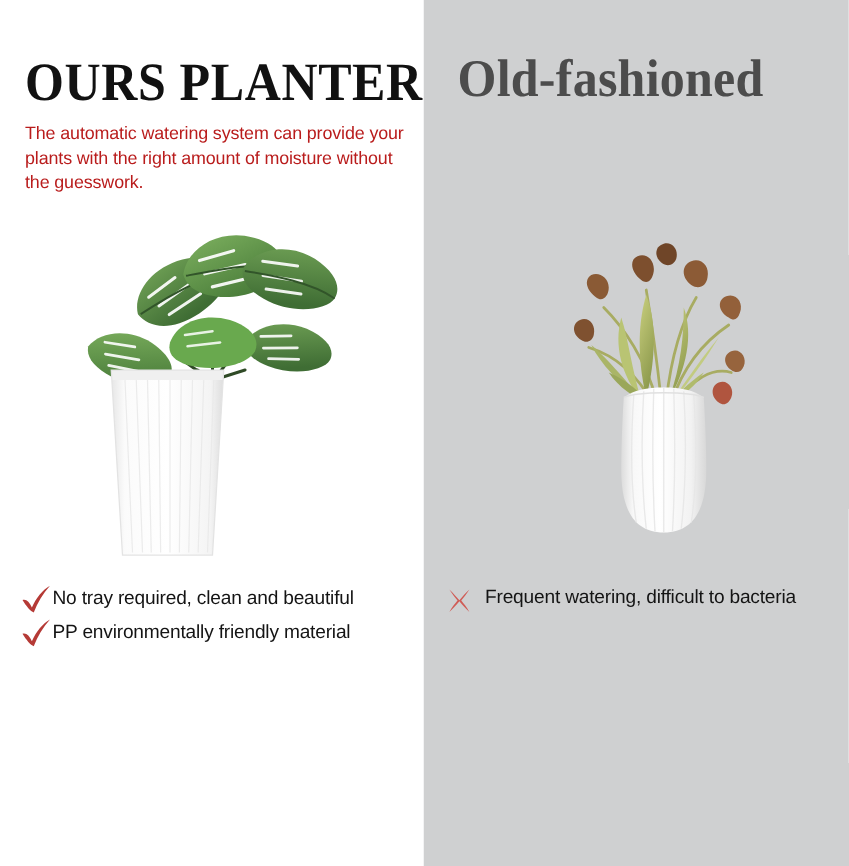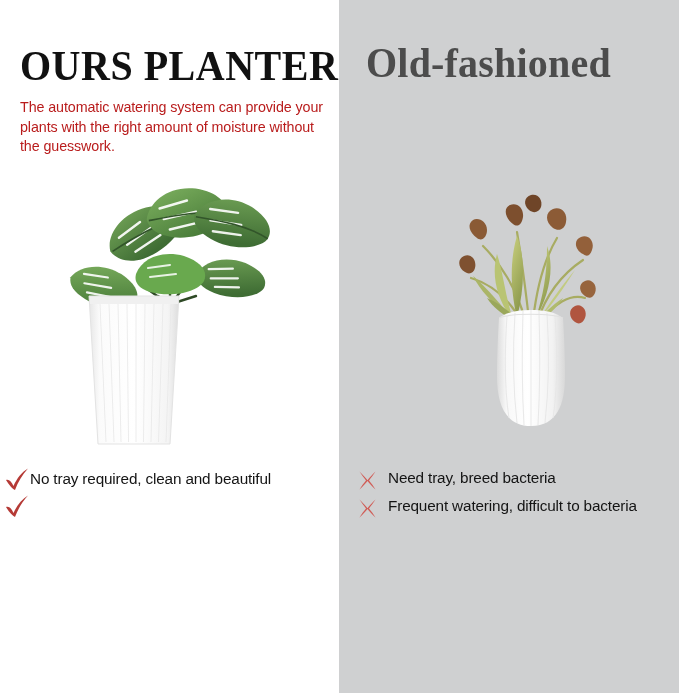--- a/index.html
+++ b/index.html
@@ -28,21 +28,21 @@
          font-size:14.3px;line-height:19.5px;color:#b91c1c;
          letter-spacing:-0.1px;}
 
   
   .art{position:absolute;}
   .art-left{left:40px;top:178px;width:260px;height:268px;}
   .art-right{left:425px;top:180px;width:215px;height:252px;}
 
   
   .list{position:absolute;margin:0;padding:0;list-style:none;}
-  .list-left{left:4px;top:468px;width:290px;}
+  .list-left{left:16px;top:468px;width:290px;}
   .list-right{left:354px;top:468px;width:300px;}
 
   .row{display:flex;align-items:flex-start;margin-bottom:3px;}
   .mark{flex:0 0 auto;display:block;}
   .mark-check{width:26px;height:26px;margin-top:-1px;margin-right:0px;}
   .mark-x{width:21px;height:21px;margin-top:2px;margin-right:10px;margin-left:3px;}
 
   .row-text{font-size:15.3px;line-height:19px;color:#141414;
             letter-spacing:-0.15px;}
   .list-left .row-text{margin-top:1px;}
@@ -170,20 +170,21 @@
       <li class="row">
         <svg class="mark mark-check" viewBox="0 0 26 26">
           <path d="M2 13 C5 12 7.5 14.5 9.5 19 C13 11 18 5 24 1.5 C18.5 7.5 14 15 11 23 C8.5 22 5 18 2 13 Z" fill="#b53a36"></path>
         </svg>
         <span class="row-text">No tray required, clean and beautiful</span>
       </li>
       <li class="row">
         <svg class="mark mark-check" viewBox="0 0 26 26">
           <path d="M2 13 C5 12 7.5 14.5 9.5 19 C13 11 18 5 24 1.5 C18.5 7.5 14 15 11 23 C8.5 22 5 18 2 13 Z" fill="#b53a36"></path>
         </svg>
+        <span class="row-text">PP environmentally friendly material</span>
       </li>
     </ul>
   </div>
 
   <div class="panel panel-right">
   </div>
 
   <h1 class="h-old">Old-fashioned</h1>
 
   <svg class="art art-right" viewBox="0 0 215 252">
@@ -244,23 +245,17 @@
       </g>
       <path d="M74 138 C86 133 126 133 138 138" fill="none" stroke="#e0e0e0" stroke-width="1.2"></path>
     </g>
   </svg>
 
   <ul class="list list-right">
     <li class="row">
       <svg class="mark mark-x" viewBox="0 0 21 21">
         <path d="M2.5 1.5 C6 5 8.5 7.8 10.5 10.2 C12.8 7.4 15.2 4.6 18.5 1.5 C16.2 5.2 13.8 8 12 10.4 C14 12.8 16.4 15.8 18.5 19.5 C15 16.2 12.6 13.6 10.5 11 C8.4 13.6 6 16.2 2.5 19.5 C4.6 15.8 7 12.8 9 10.4 C7.2 8 4.8 5.2 2.5 1.5 Z" fill="#d05c56"></path>
       </svg>
-      <span class="row-text">Need tray, breed bacteria</span>
-    </li>
-    <li class="row">
-      <svg class="mark mark-x" viewBox="0 0 21 21">
-        <path d="M2.5 1.5 C6 5 8.5 7.8 10.5 10.2 C12.8 7.4 15.2 4.6 18.5 1.5 C16.2 5.2 13.8 8 12 10.4 C14 12.8 16.4 15.8 18.5 19.5 C15 16.2 12.6 13.6 10.5 11 C8.4 13.6 6 16.2 2.5 19.5 C4.6 15.8 7 12.8 9 10.4 C7.2 8 4.8 5.2 2.5 1.5 Z" fill="#d05c56"></path>
-      </svg>
       <span class="row-text">Frequent watering, difficult to bacteria</span>
     </li>
   </ul>
 
 </div>
 
 </body></html>

